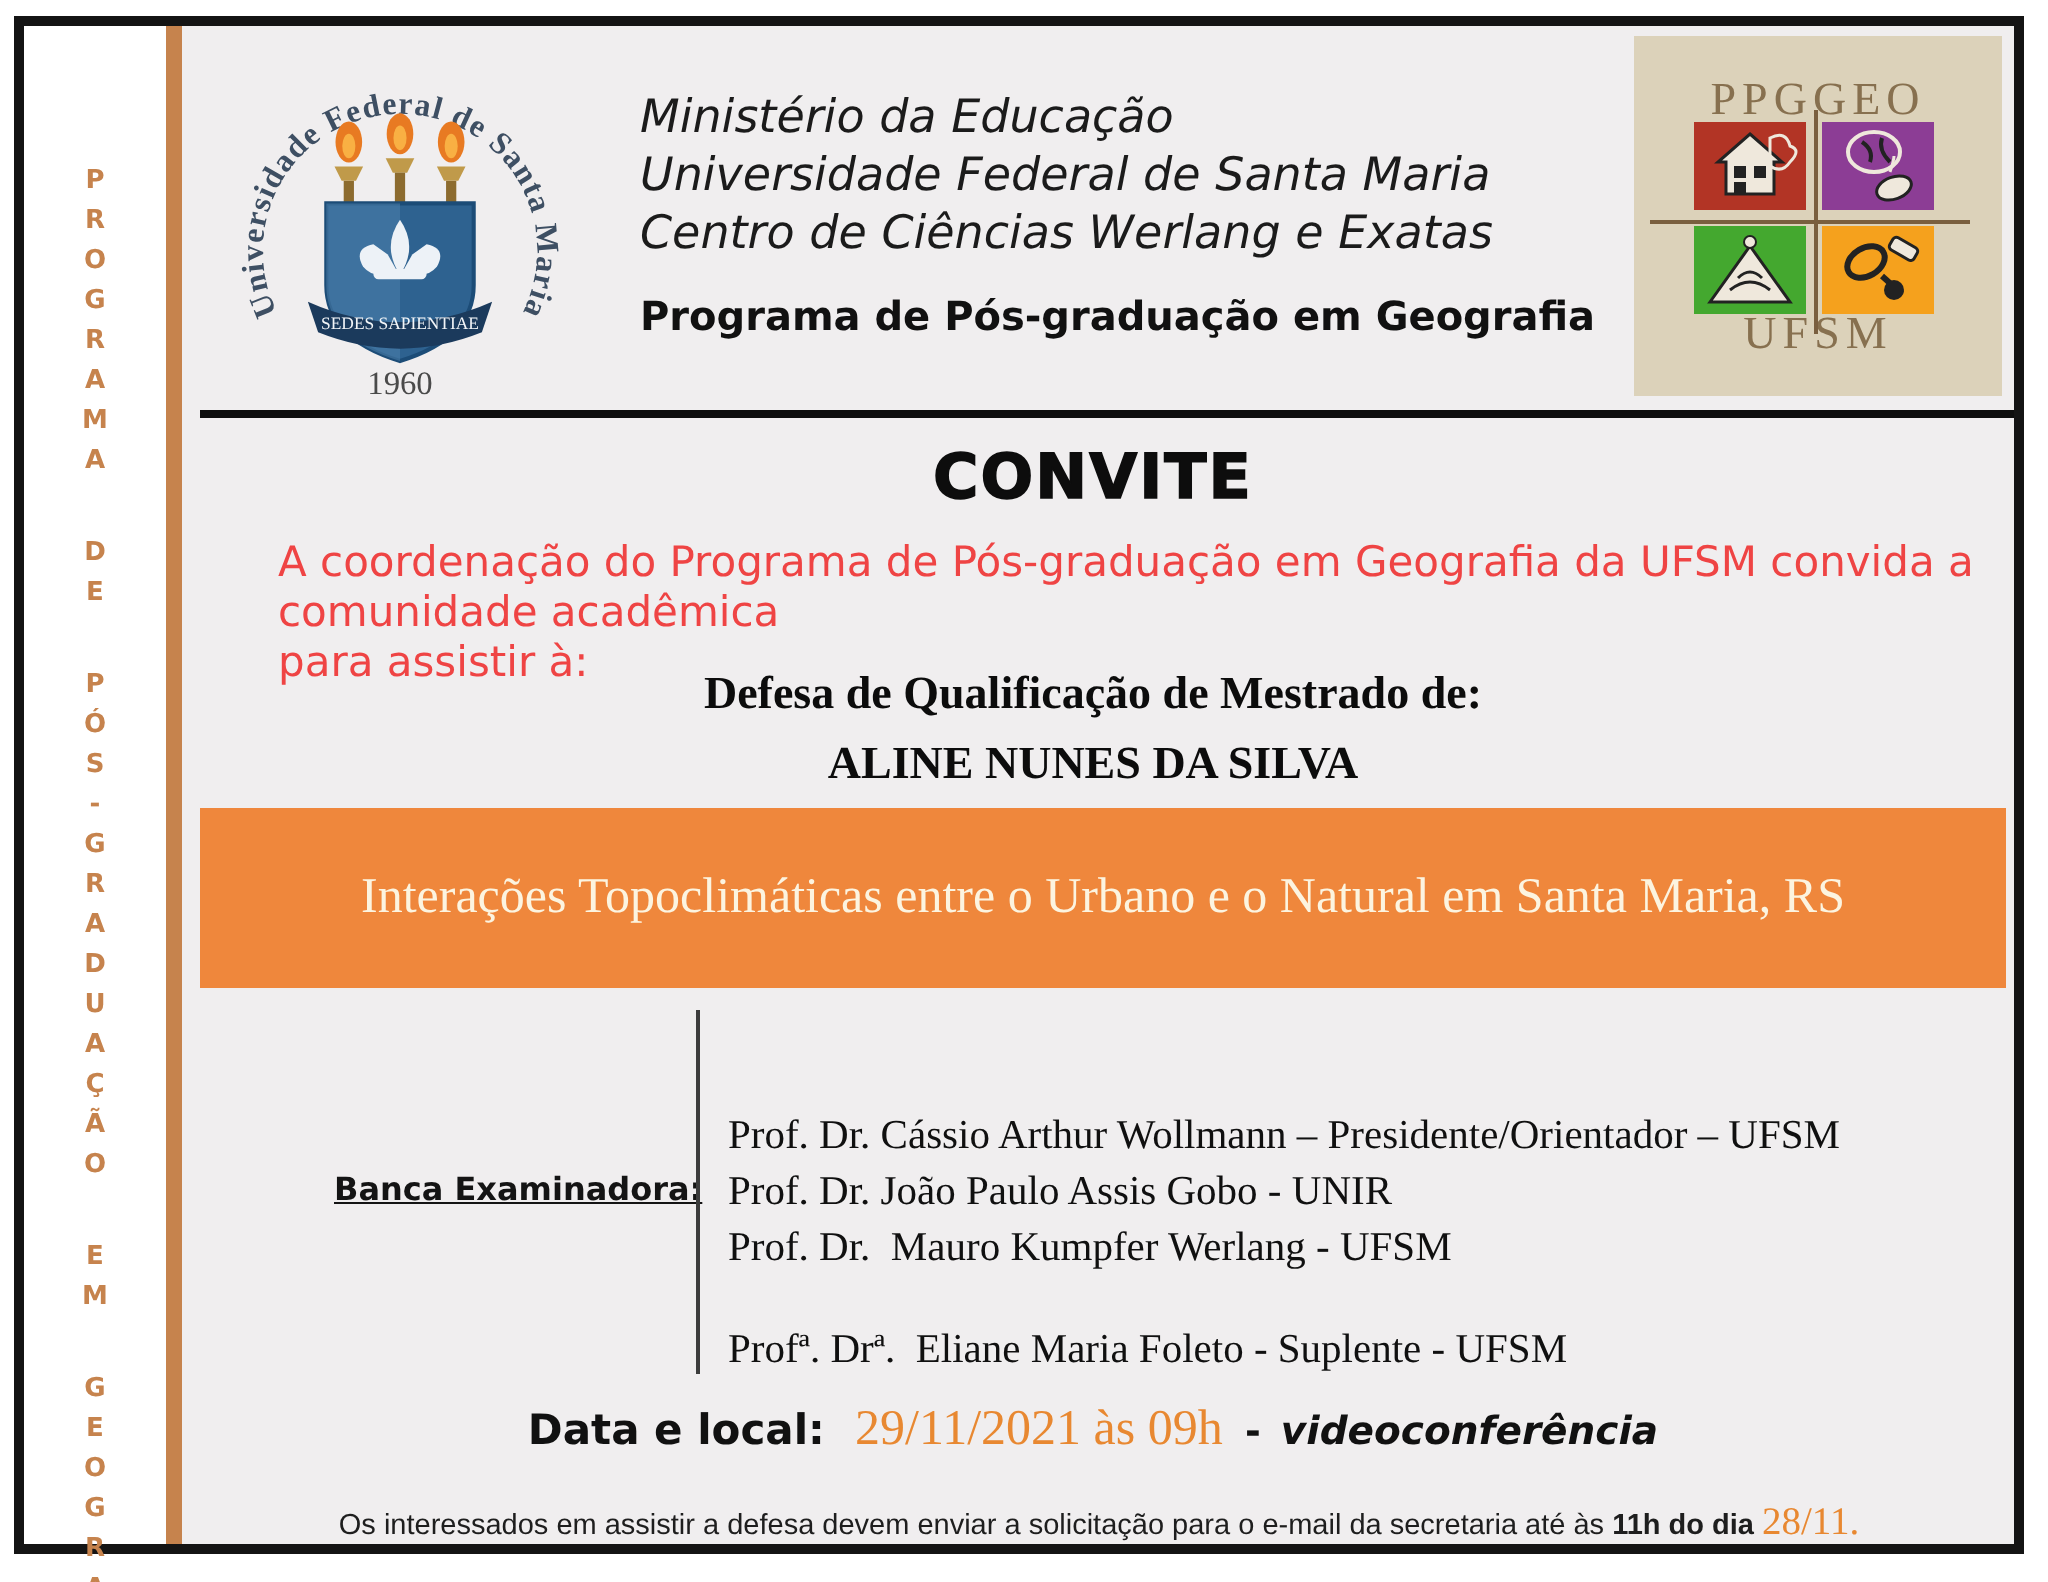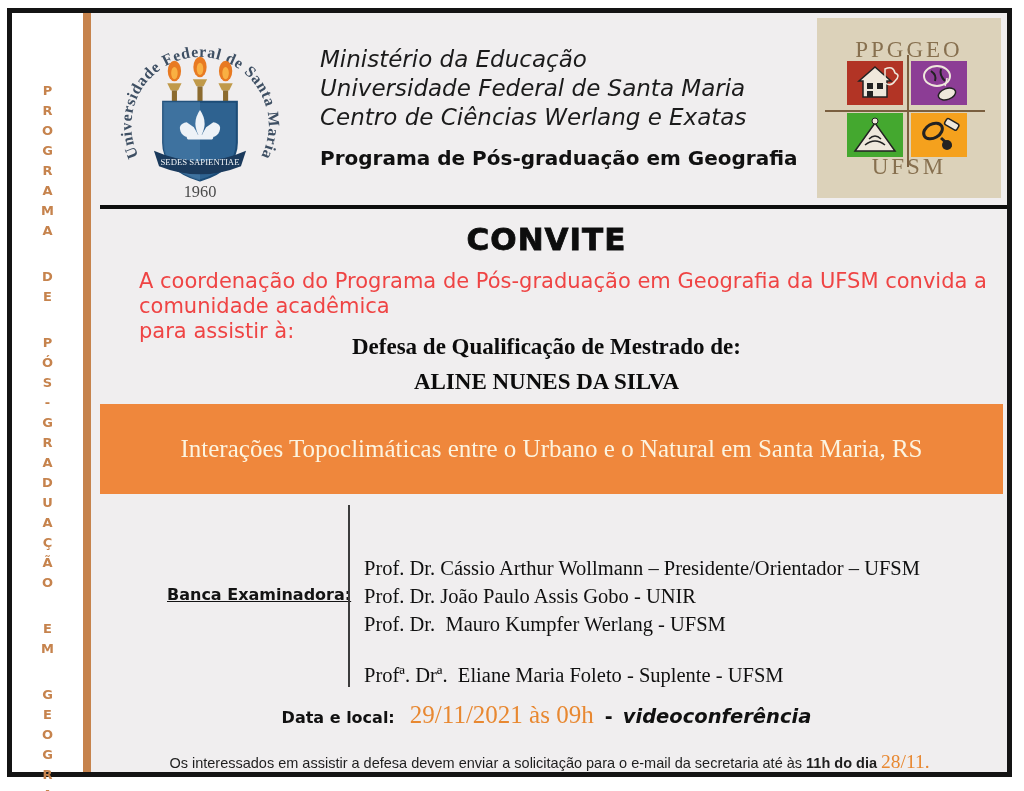--- a/index.html
+++ b/index.html
@@ -72,21 +72,21 @@
   .banca-label{position:absolute;left:155px;top:572px;font-size:16px;font-weight:bold;
     text-decoration:underline;color:#141414;}
   .banca-vline{position:absolute;left:336px;top:492px;height:182px;width:2px;background:#3c3c3c;}
   .members{position:absolute;left:352px;top:541px;font-family:"Liberation Serif",serif;
     font-size:20.5px;line-height:28px;color:#101010;}
   .member{white-space:pre;}
   .member-substitute{margin-top:23px;white-space:pre;}
 
   
   .schedule{position:absolute;left:79px;right:5px;top:688px;text-align:center;}
-  .schedule .lbl{font-size:16px;font-weight:bold;color:#111;vertical-align:baseline;}
+  .schedule .lbl{font-size:21px;font-weight:bold;color:#111;vertical-align:baseline;}
   .schedule .dt{font-family:"Liberation Serif",serif;font-size:25px;color:var(--date-orange,#E88831);
     padding:0 6px 0 10px;vertical-align:baseline;}
   .schedule .sep{font-size:19px;font-weight:bold;color:#111;vertical-align:baseline;}
   .schedule .mode{font-size:19.5px;font-weight:bold;font-style:italic;color:#111;
     padding-left:5px;vertical-align:baseline;}
   .footer{position:absolute;left:86px;right:6px;top:738px;text-align:center;
     font-family:"Liberation Sans",sans-serif;font-size:14.5px;color:#1e1e1e;white-space:nowrap;}
   .footer .bold{font-weight:bold;}
   .footer .deadline{font-family:"Liberation Serif",serif;font-size:19.5px;color:var(--date-orange,#E88831);padding-left:4px;}
 </style>

